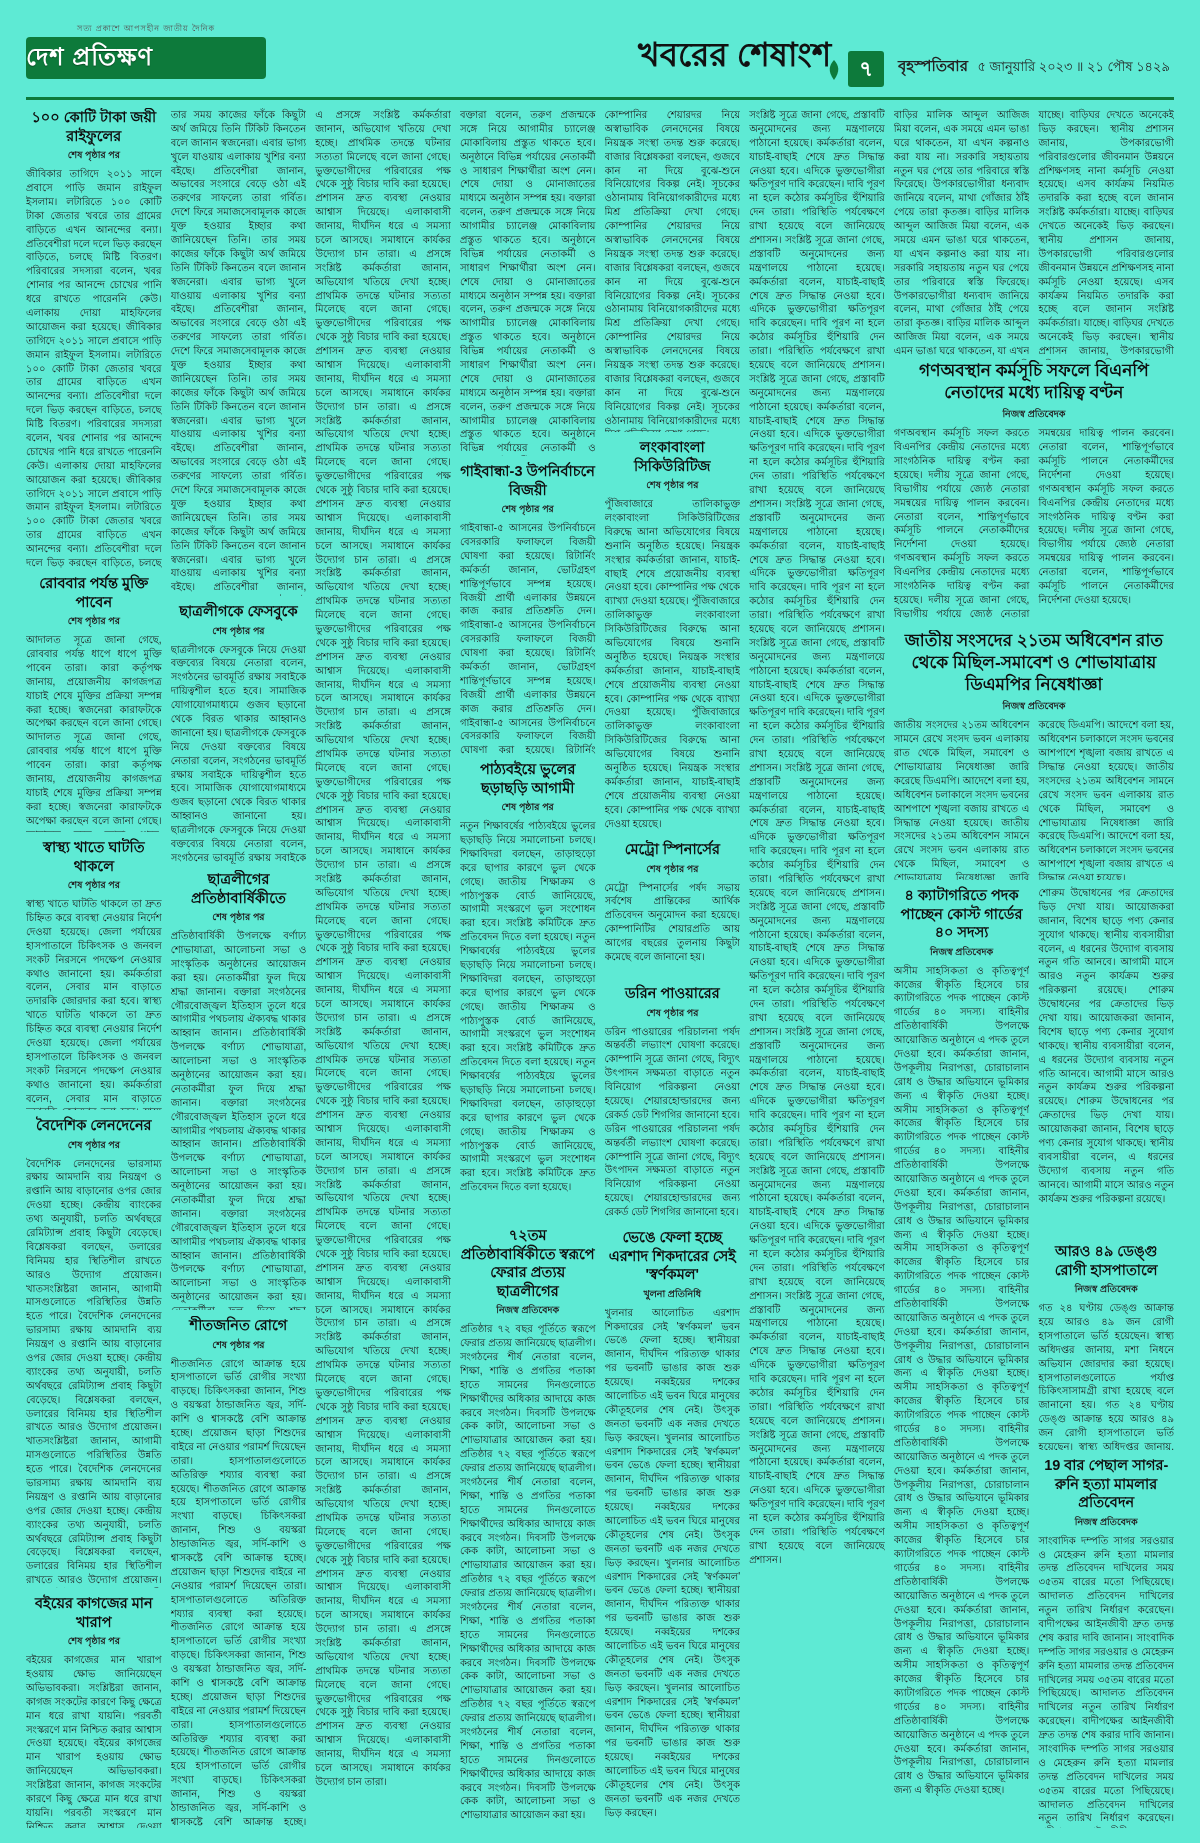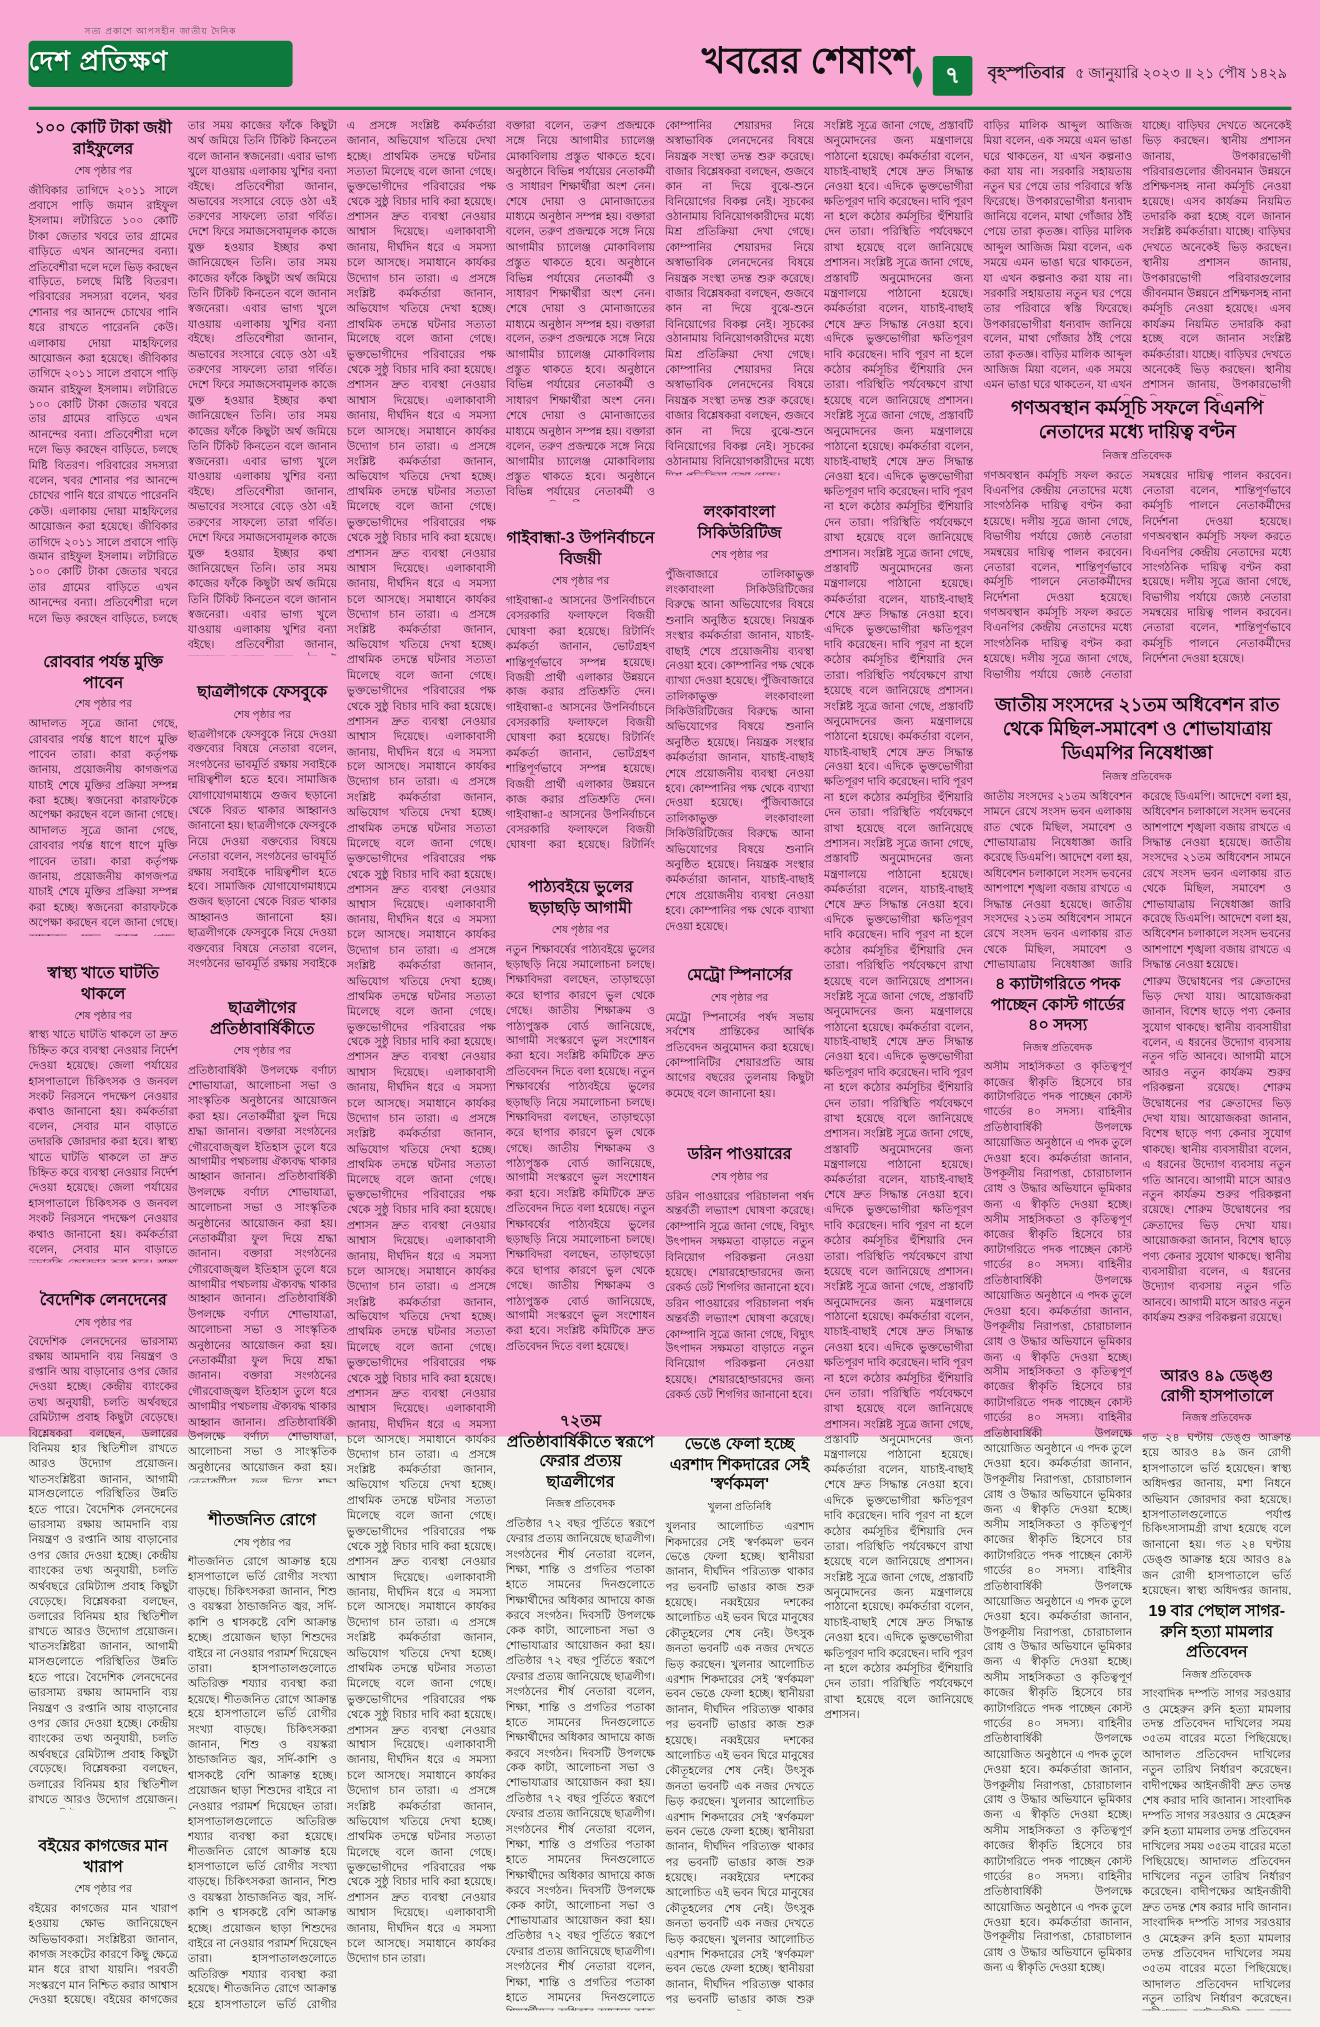--- a/index.html
+++ b/index.html
@@ -3,21 +3,21 @@
 <meta charset="utf-8">
 <style>
   * { margin:0; padding:0; box-sizing:border-box; }
   html,body { width:1200px; }
   body {
     width:1200px; height:1843px; overflow:hidden;
     background:#f3f2ed;
     font-family:"Liberation Sans", sans-serif;
     color:#1c1c1c;
   }
-  .page { width:1200px; height:1306px; background:#f9a8d4; padding:0 26px; position:relative; }
+  .page { width:1200px; height:1843px; background:#5eead4; padding:0 26px; position:relative; }
 
   
   .header { position:relative; height:97px; }
   .masthead { position:absolute; left:0; top:22px; width:240px; }
   .slogan { font-size:8px; color:#555; text-align:center; letter-spacing:1px; margin-bottom:2px; }
   .brand {
     background:#0d7a3b; color:#fff; font-weight:bold; font-size:24px;
     text-align:left; line-height:40px; height:42px; border-radius:4px;
     text-shadow:0 1px 1px rgba(0,0,0,.35); letter-spacing:1px;
   }
@@ -31,26 +31,26 @@
     position:absolute; left:822px; bottom:10px; width:36px; height:36px;
     background:#0d7a3b; color:#fff; font-weight:bold; font-size:21px;
     text-align:center; line-height:36px; border-radius:3px;
   }
   .dateline { position:absolute; left:872px; bottom:18px; font-size:13px; white-space:nowrap; color:#222; }
   .dateline .weekday { font-weight:bold; font-size:15px; margin-right:6px; }
   .rule { height:3px; background:#0d7a3b; margin-bottom:8px; }
 
   
   .grid { display:grid; grid-template-columns:repeat(8, 1fr); column-gap:9px; }
-  .col { display:flex; flex-direction:column; height:1726px; overflow:hidden;gap:19px; }
+  .col { display:flex; flex-direction:column; height:1726px; overflow:hidden; }
   .art { flex:0 0 auto; display:flex; flex-direction:column; overflow:hidden; margin-bottom:6px; }
   .fill { flex:1 1 auto; }
   .hl { font-size:14.5px; font-weight:bold; text-align:center; line-height:1.28; color:#0e0e0e; padding-bottom:2px; }
   .hl-lg { font-size:17px; line-height:1.3; }
-  .sub { font-size:9.5px; font-weight:normal; text-align:center; margin:1px 0 4px; color:#222; }
+  .sub { font-size:9.5px; font-weight:bold; text-align:center; margin:1px 0 4px; color:#222; }
   .body { font-size:10px; line-height:1.39; text-align:justify; color:#1c1c1c; overflow:hidden; }
   .art .body { flex:1 1 auto; }
   .cont { overflow:hidden; margin-bottom:6px; flex:0 0 auto; }
 
   
   .right { grid-column:span 2; display:flex; flex-direction:column; height:1726px; overflow:hidden; }
   .row2 { display:flex; gap:9px; flex:0 0 auto; }
   .row2 > * { flex:1 1 0; min-width:0; }
   .row2.fill { flex:1 1 auto; overflow:hidden; }
   .stack { display:flex; flex-direction:column; overflow:hidden; }

